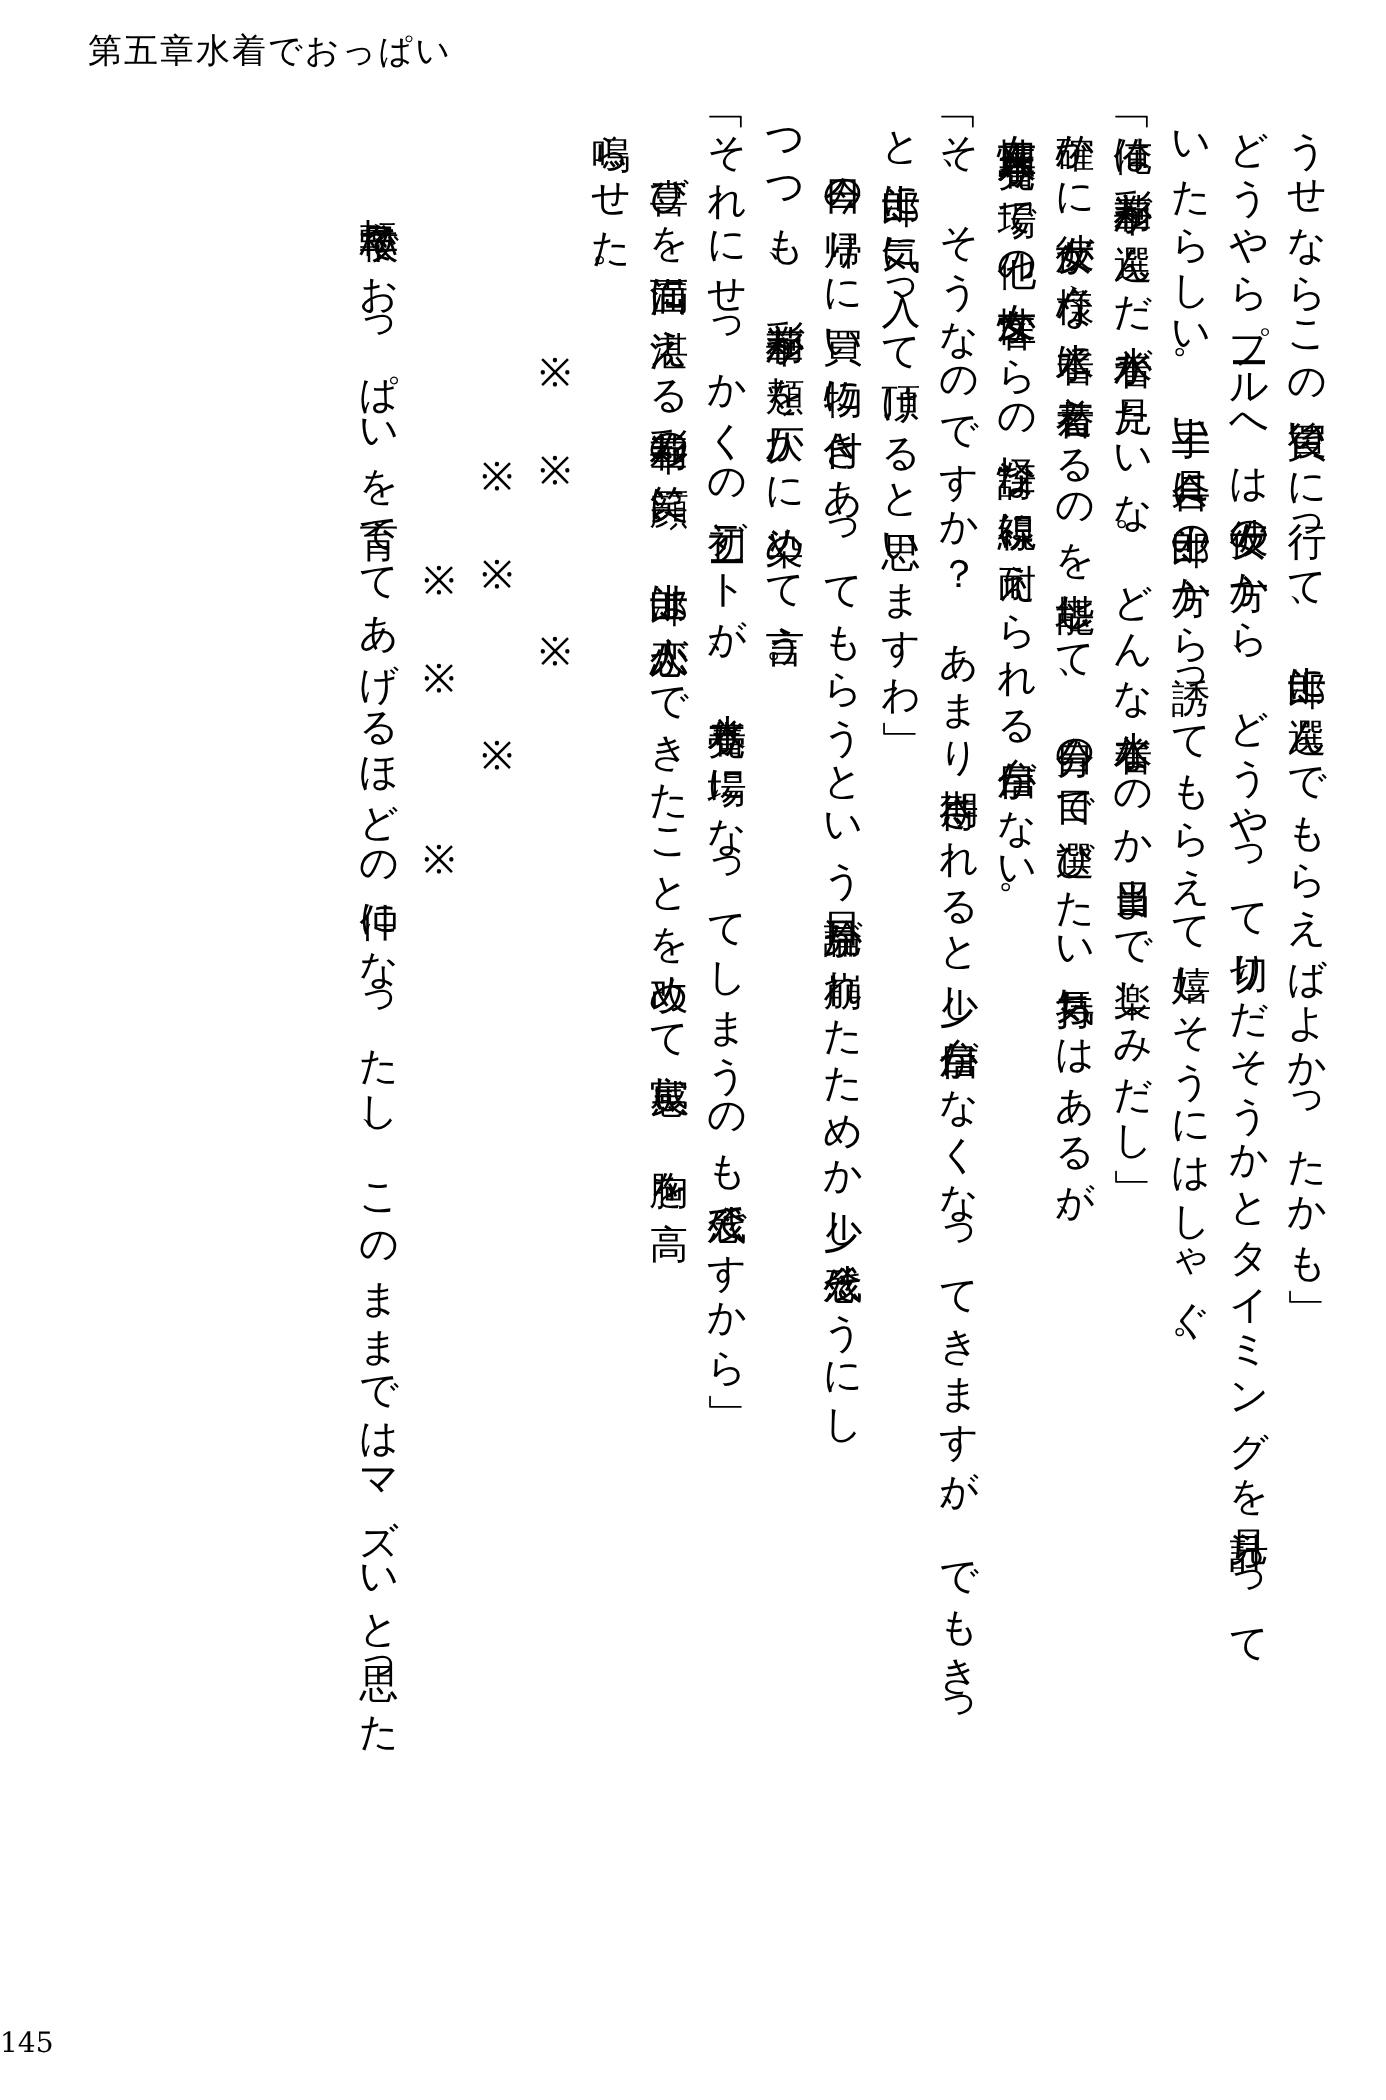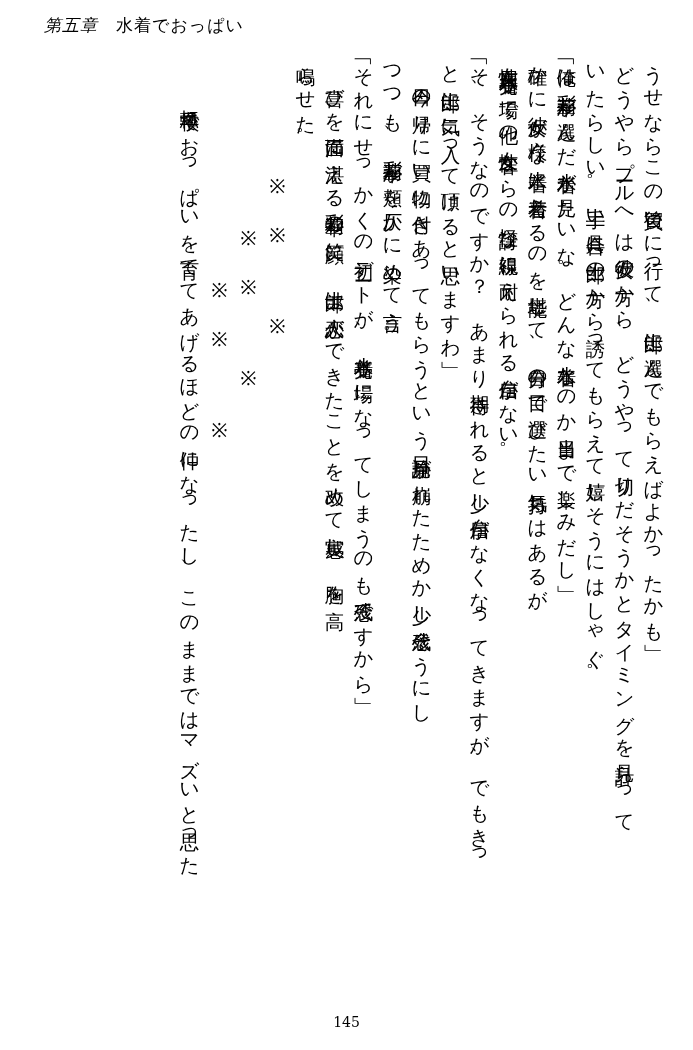--- a/index.html
+++ b/index.html
@@ -23,22 +23,20 @@
   .chapter-header {
     position: absolute;
     top: 14px;
     left: 44px;
     font-size: 17px;
     letter-spacing: 1px;
     white-space: nowrap;
     font-family: "DejaVu Serif", "Liberation Serif", serif;
   }
   .chapter-header .chap-num {
-    margin-right: 18px;
-    font-style: italic;
   }
   
   .body-area {
     position: absolute;
     top: 52px;
     left: 30px;
     width: 633px;
     height: 930px;
     display: flex;
     flex-direction: row-reverse;
@@ -72,21 +70,21 @@
   }
   .vline.sep3 {
     letter-spacing: 22px;
     padding-top: 224px;
   }
   .page-number {
     position: absolute;
     bottom: 20px;
     left: 0;
     width: 693px;
-    text-align: center;
+    text-align: left;
     font-size: 14px;
     font-family: "DejaVu Serif", "Liberation Serif", serif;
   }
 </style>
 </head>
 <body>
 
 <div id="page">
 
   <div class="chapter-header">

